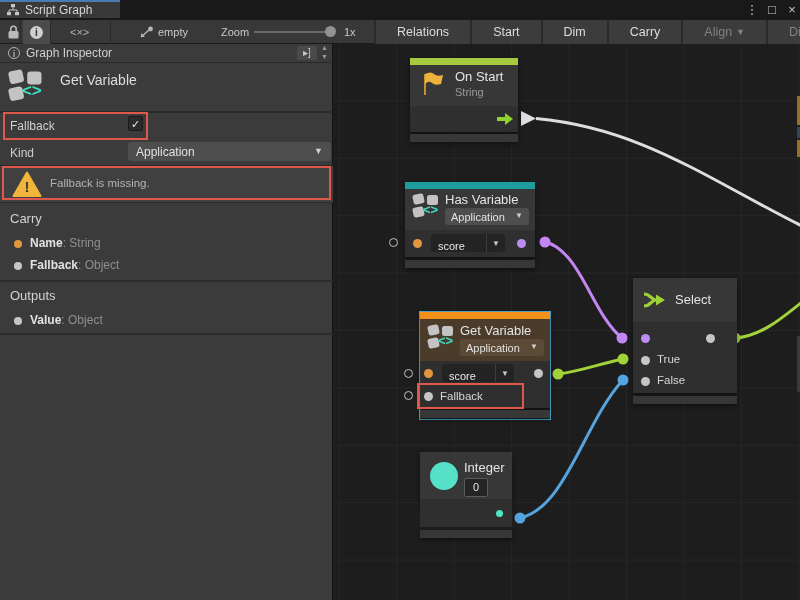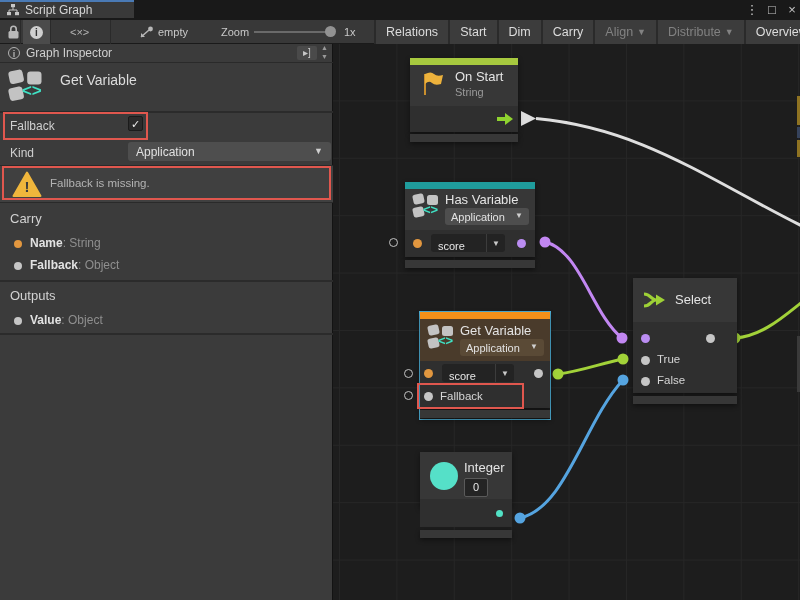--- a/index.html
+++ b/index.html
@@ -6,37 +6,37 @@
   body{
     width:800px;height:600px;position:relative;overflow:hidden;
     background:#1b1b1b;color:#ddd;
     font-family:"Liberation Sans","DejaVu Sans",sans-serif;
     font-size:12px;
   }
   .abs{position:absolute}
 
   
   .titlebar{left:0;top:0;width:800px;height:20px;background:#191919}
-  .tab{left:0;top:0;width:134px;height:18px;background:#393939;border-top:2px solid #4a7ab5;
+  .tab{left:0;top:0;width:120px;height:18px;background:#393939;border-top:2px solid #4a7ab5;
        display:flex;align-items:center;gap:6px;padding-left:7px;box-sizing:border-box}
   .tab-label{font-size:12px;color:#d6d6d6}
   .winctl{top:1px;color:#c3c3c3;font-size:13px;line-height:18px;text-align:center;width:16px;cursor:default}
 
   
   .toolbar{left:0;top:20px;width:800px;height:24px;background:#383838;border-bottom:1px solid #1a1a1a;box-sizing:border-box}
   .tsep{top:20px;width:1px;height:24px;background:#2a2a2a}
   .tool-btn-on{left:23px;top:20px;width:27px;height:24px;background:#4b4b4b;display:flex;align-items:center;justify-content:center}
   .info-circle{width:13px;height:13px;border-radius:50%;background:#cfcfcf;color:#333;font-weight:bold;
                font-size:10px;text-align:center;line-height:13px}
   .code-glyph{color:#b5b5b5;font-size:11px;letter-spacing:0px}
   .tb-text{color:#c9c9c9;font-size:11px;line-height:24px}
   .slider-track{background:#6a6a6a;height:2px}
   .slider-handle{width:11px;height:11px;border-radius:50%;background:#929292}
   .tbtns{left:374px;top:20px;height:24px;display:flex}
-  .tbtn{height:32px;line-height:24px;padding:0 10px;background:#3c3c3c;border-left:2px solid #2a2a2a;
+  .tbtn{height:32px;line-height:24px;padding:0 21px;background:#3c3c3c;border-left:2px solid #2a2a2a;
         color:#dcdcdc;font-size:12.5px;white-space:nowrap;cursor:default}
   .tbtn.dis{color:#828282}
   .dd{font-size:9px;margin-left:4px;position:relative;top:-1px}
 
   
   .panel{left:0;top:44px;width:333px;height:556px;background:#3b3b3b;border-right:1px solid #131313;box-sizing:border-box}
   .p-hdr{left:0;top:0;width:333px;height:18px;border-bottom:1px solid #2a2a2a}
   .i-circle{width:12px;height:12px;border-radius:50%;border:1px solid #b2b2b2;color:#b2b2b2;font-size:9px;
             font-weight:bold;text-align:center;line-height:12px;box-sizing:border-box}
   .sec-div{left:0;width:333px;height:2px;background:#2b2b2b}

